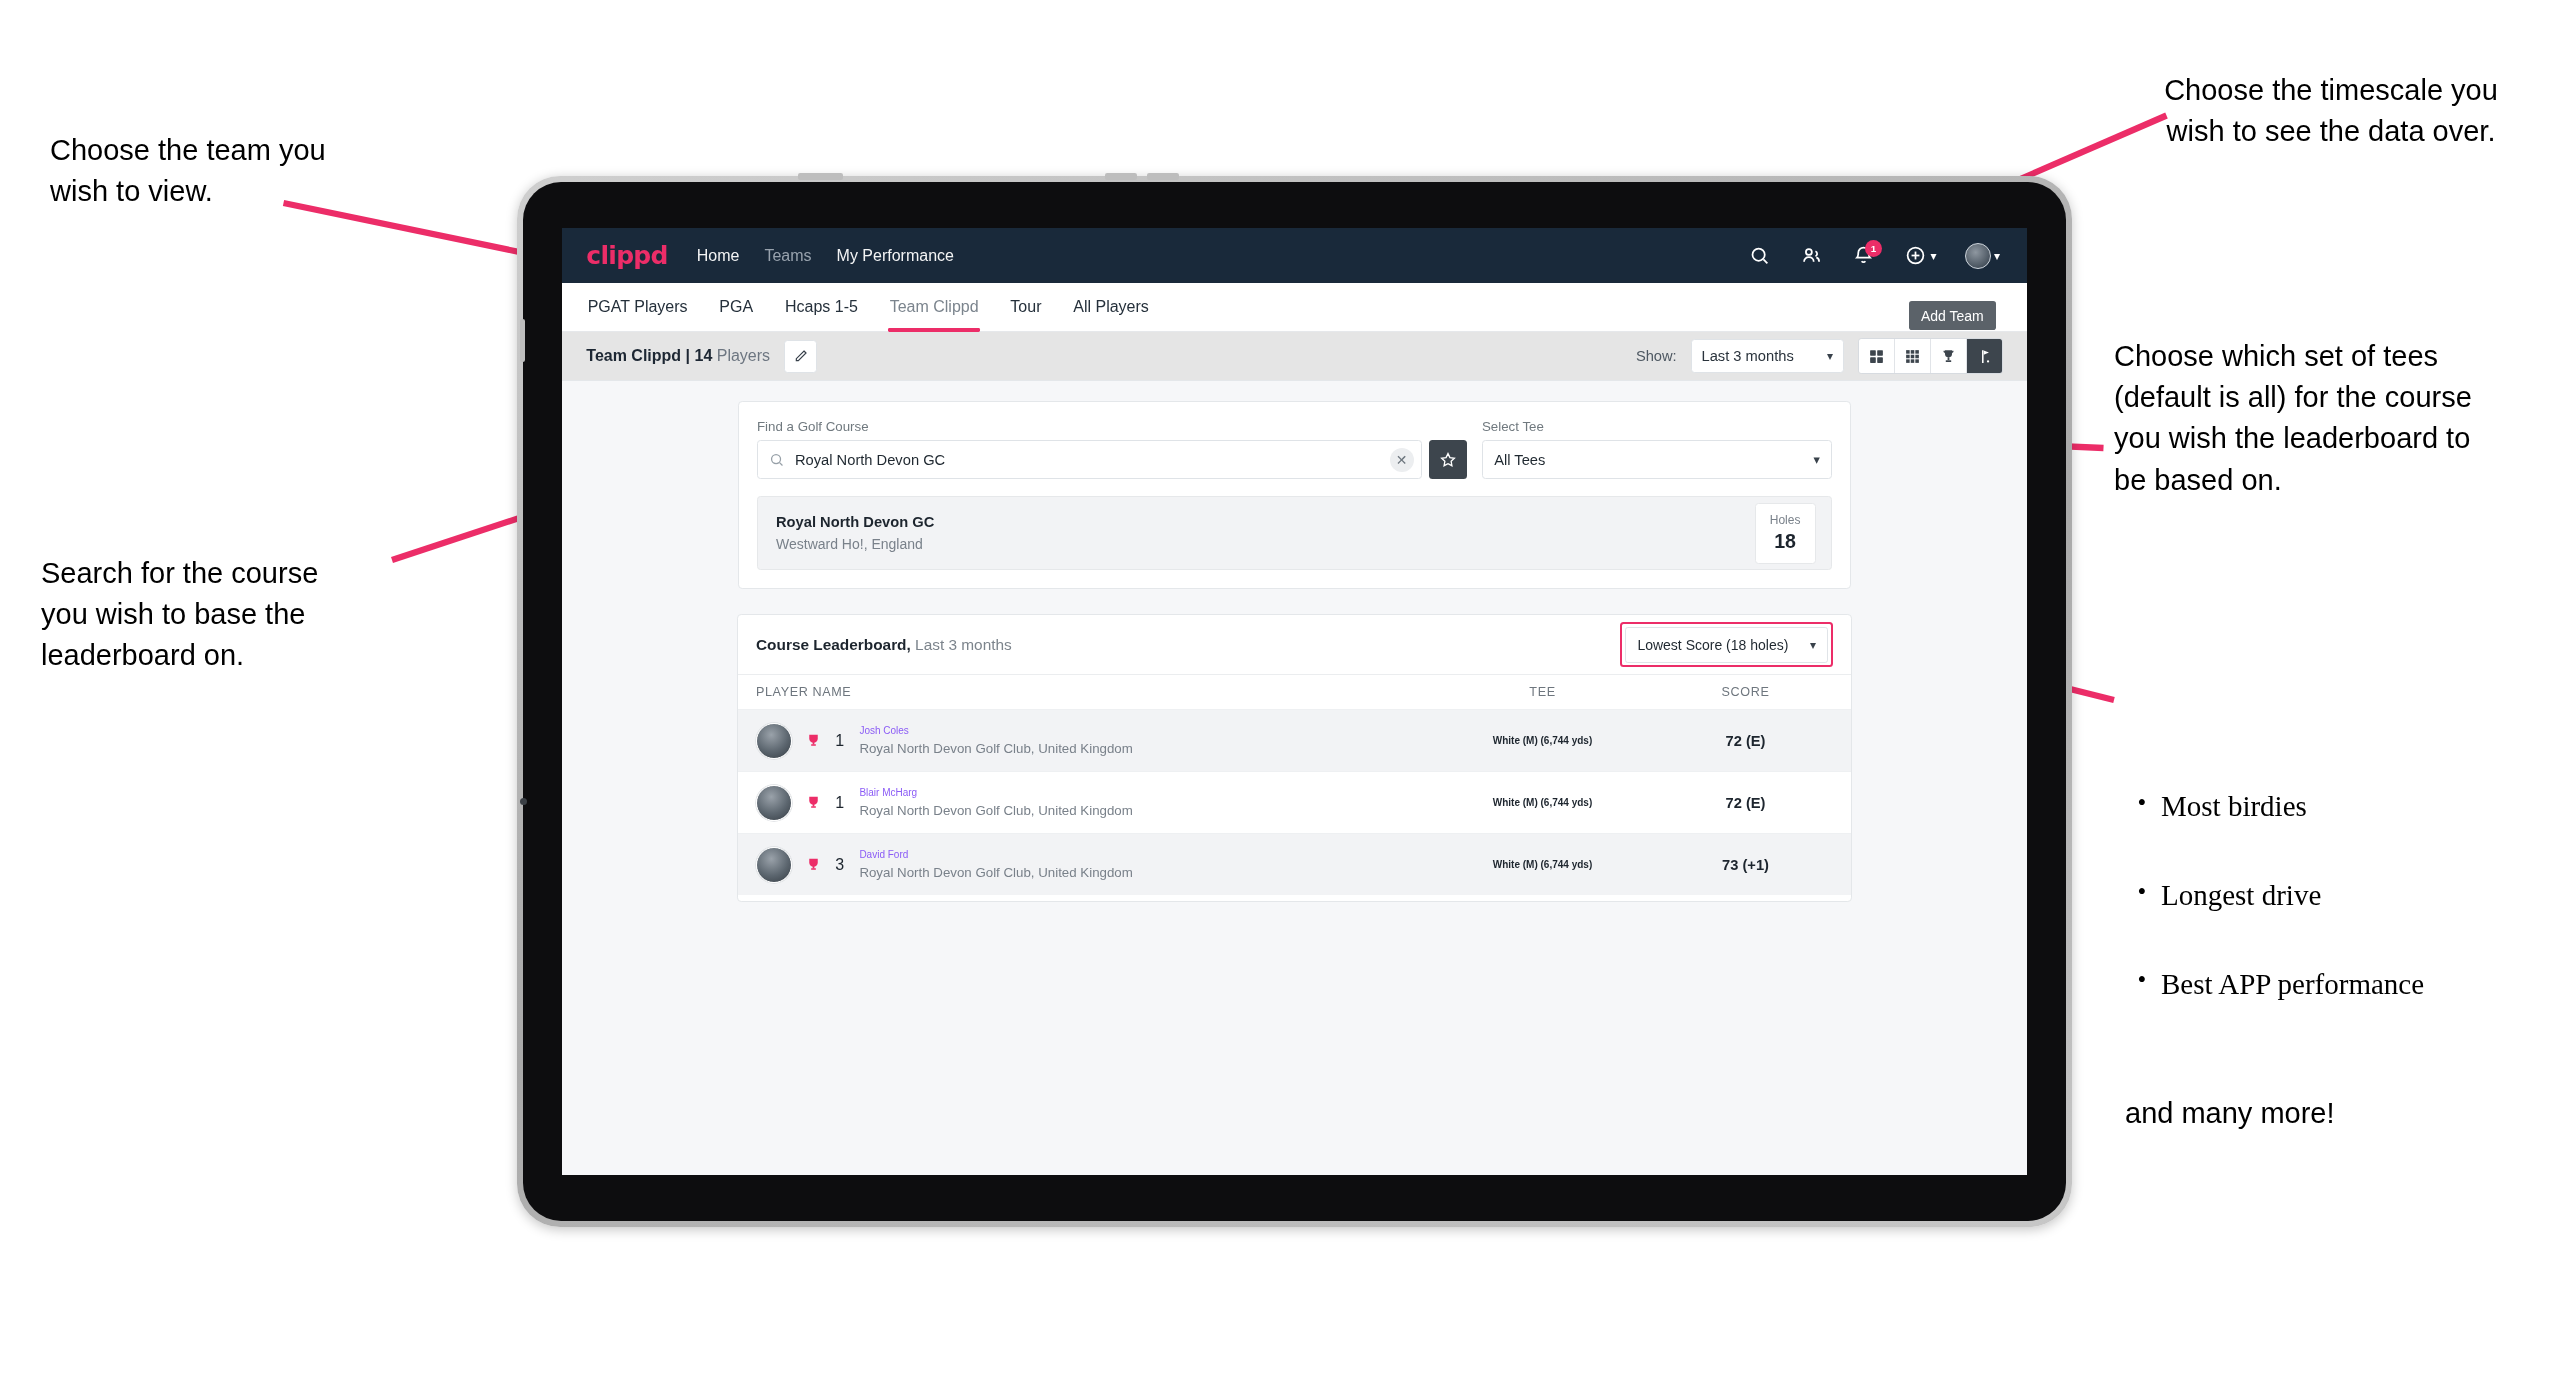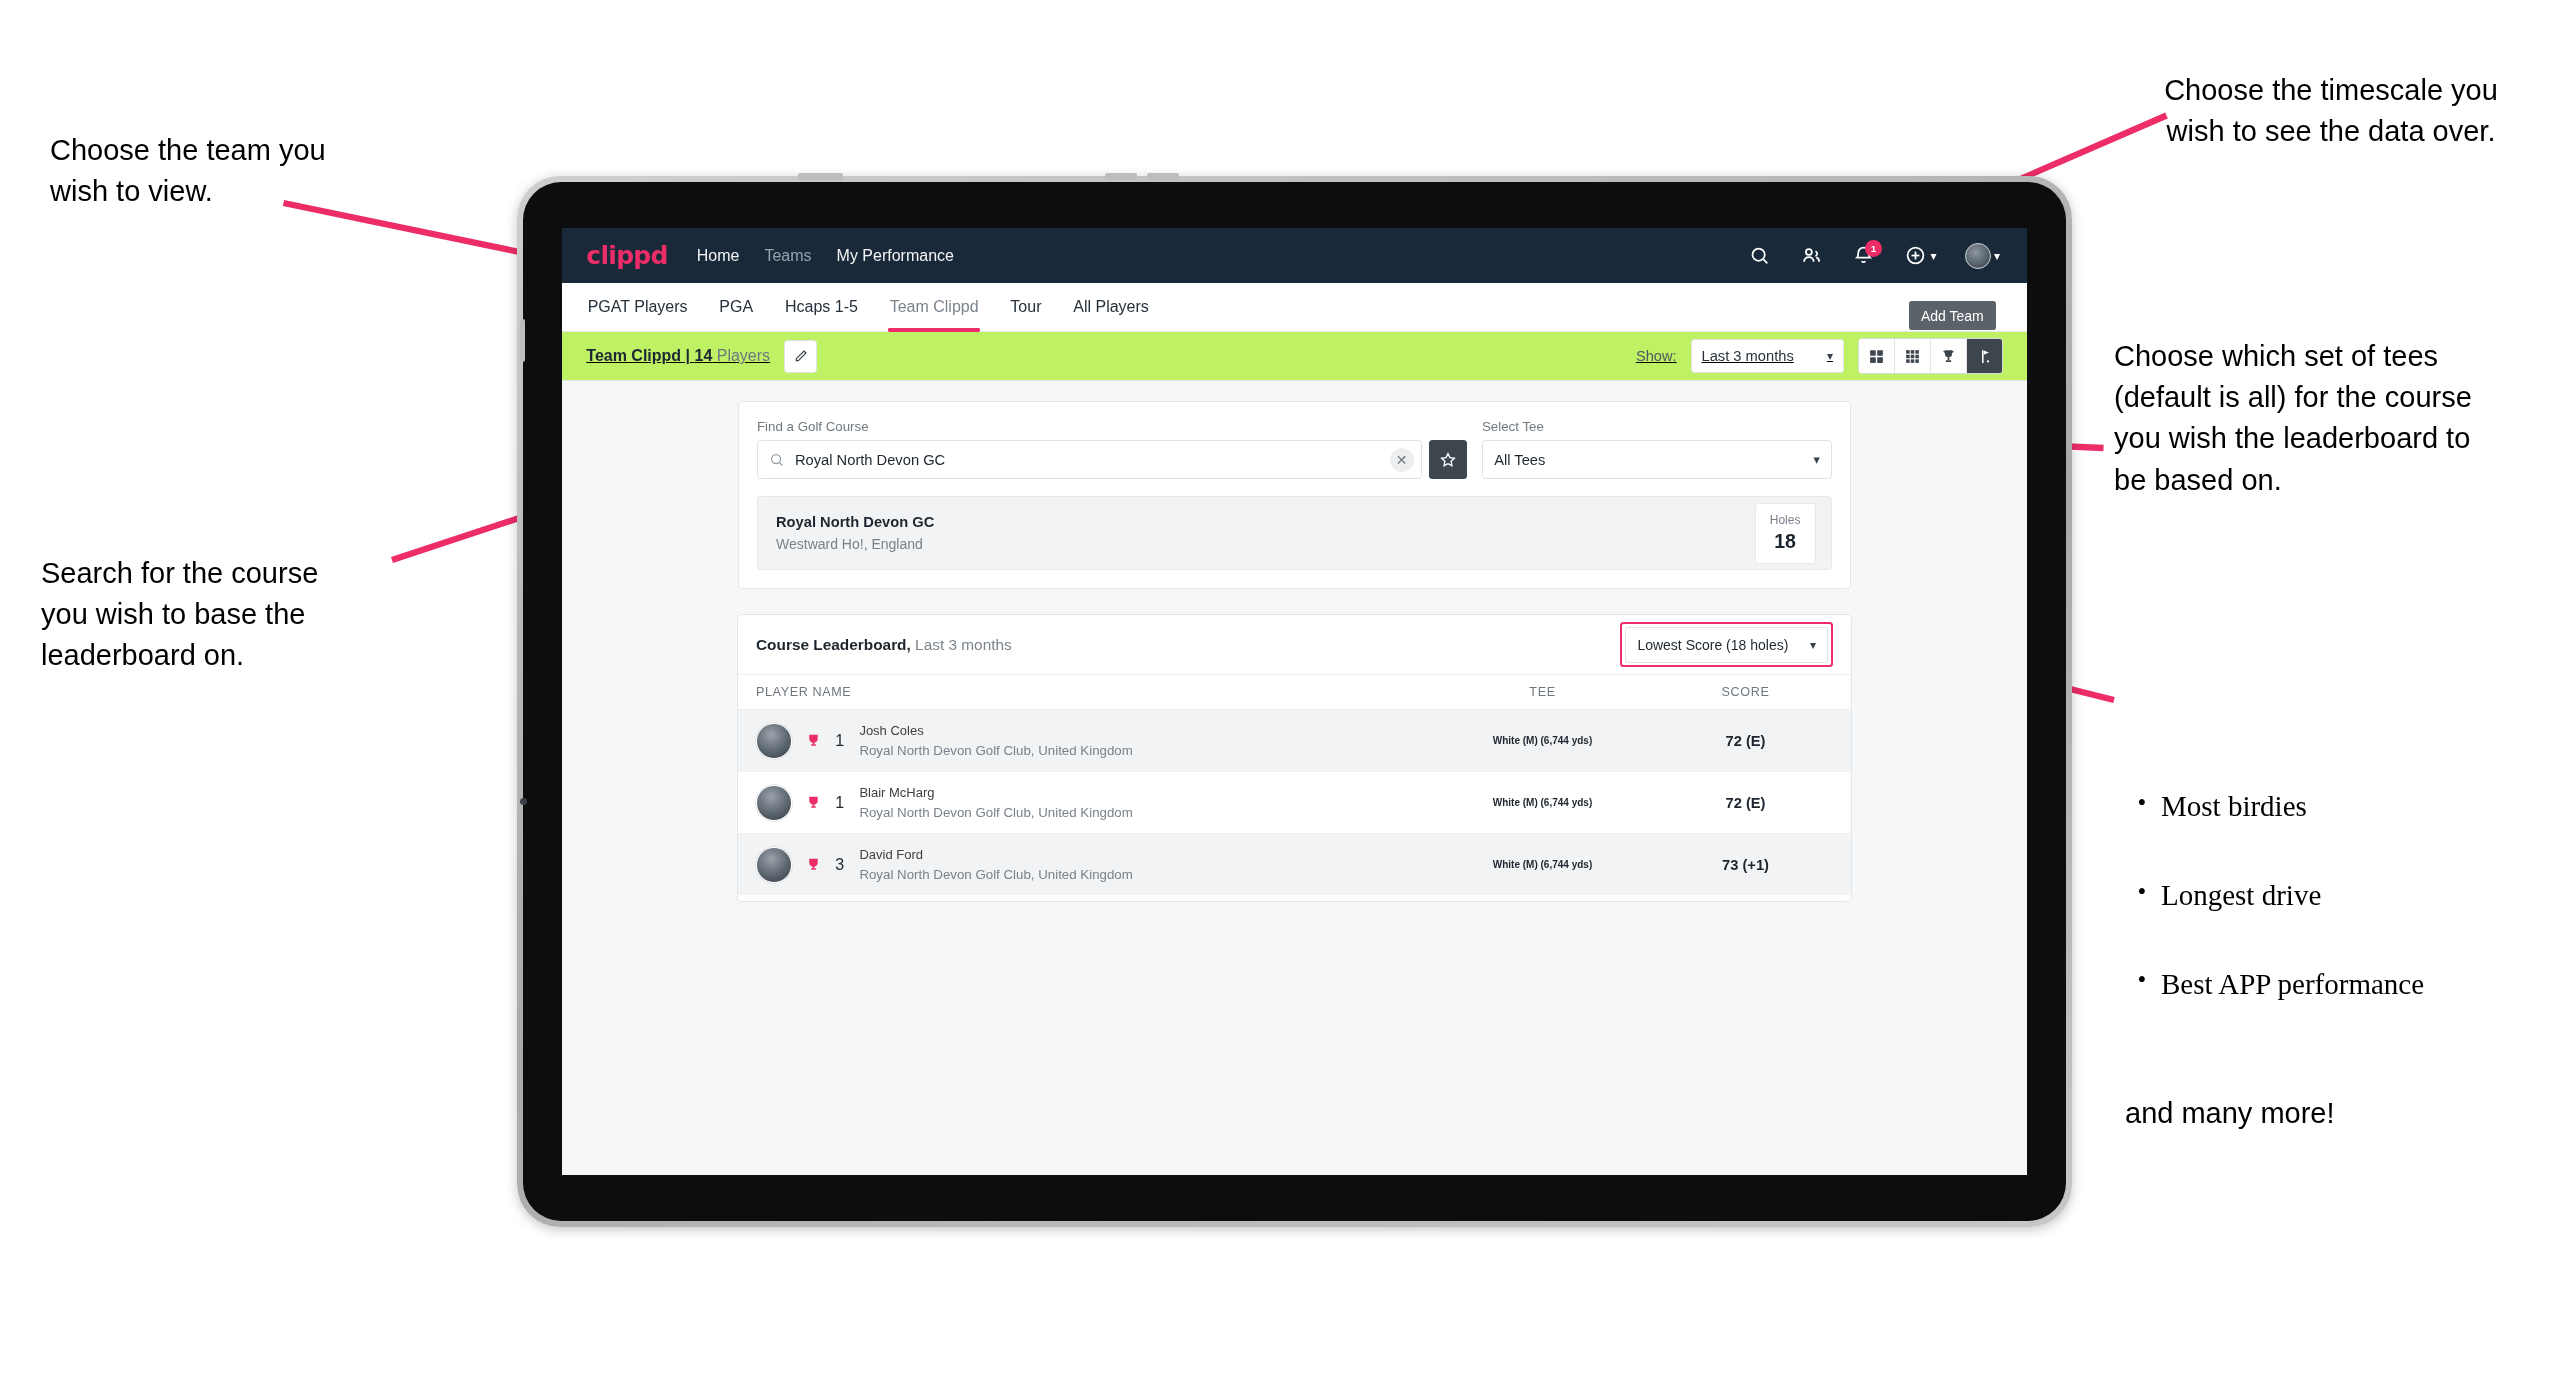--- a/index.html
+++ b/index.html
@@ -88,22 +88,22 @@
     content:"";position:absolute;left:0;right:0;bottom:0;height:3.5px;background:#ec2d68;border-radius:1.4px;
   }
   #add-team-tip{
     position:absolute;right:31px;top:18px;
     background:#5b6269;color:#fff;font-size:14px;
     padding:6.3px 12px;border-radius:2.8px;white-space:nowrap;
   }
 
   
   #toolbar{
-    height:49px;background:#bef264;border-bottom:0.7px solid #e4e7ea;
-    display:flex;align-items:center;padding:0 24px;box-sizing:border-box;text-decoration:underline;
+    height:49px;background:#e5e5e5;border-bottom:0.7px solid #e4e7ea;
+    display:flex;align-items:center;padding:0 24px;box-sizing:border-box;
   }
   .team-title{font-size:16px;color:#1d2733;}
   .team-title b{font-weight:bold;}
   .team-title span.light{color:#6d7681;}
   .pencil-btn{
     width:31px;height:31px;margin-left:14px;background:#fff;border:0.7px solid #dfe3e7;border-radius:3.5px;
     display:flex;align-items:center;justify-content:center;
   }
   .pencil-btn svg{width:16px;height:16px;}
   .toolbar-right{margin-left:auto;display:flex;align-items:center;gap:14px;}
@@ -200,21 +200,21 @@
   .p-cell{flex:1;display:flex;align-items:center;}
   .p-avatar{
     width:34px;height:34px;border-radius:50%;flex:none;border:1.4px solid #fff;
     box-shadow:0 0 0 0.7px #dadde0;
     background:radial-gradient(circle at 42% 32%,#9aa2aa 0%,#5c666f 55%,#343b42 100%);
   }
   .p-trophy{width:21px;margin-left:11.2px;display:flex;align-items:center;justify-content:center;flex:none;}
   .p-trophy svg{width:17px;height:18px;}
   .p-rank{width:31px;text-align:center;font-size:16px;color:#1d252e;flex:none;}
   .p-names{margin-left:4.2px;}
-  .p-name{font-size:13px;color:#404040;}
+  .p-name{font-size:10px;color:#8b5cf6;}
   .p-club{font-size:13.3px;color:#79818a;margin-top:4.9px;}
   .t-cell{width:231px;text-align:center;font-size:10px;font-weight:bold;color:#1d252e;}
   .s-cell{width:175px;text-align:center;font-size:14.7px;font-weight:bold;color:#1d252e;}
 </style>
 </head>
 <body>
 
 <svg class="arrow-svg" viewBox="0 0 3680 1980">
   <defs>
     <marker id="ah" markerWidth="9" markerHeight="9" refX="6" refY="4.5" orient="auto">

